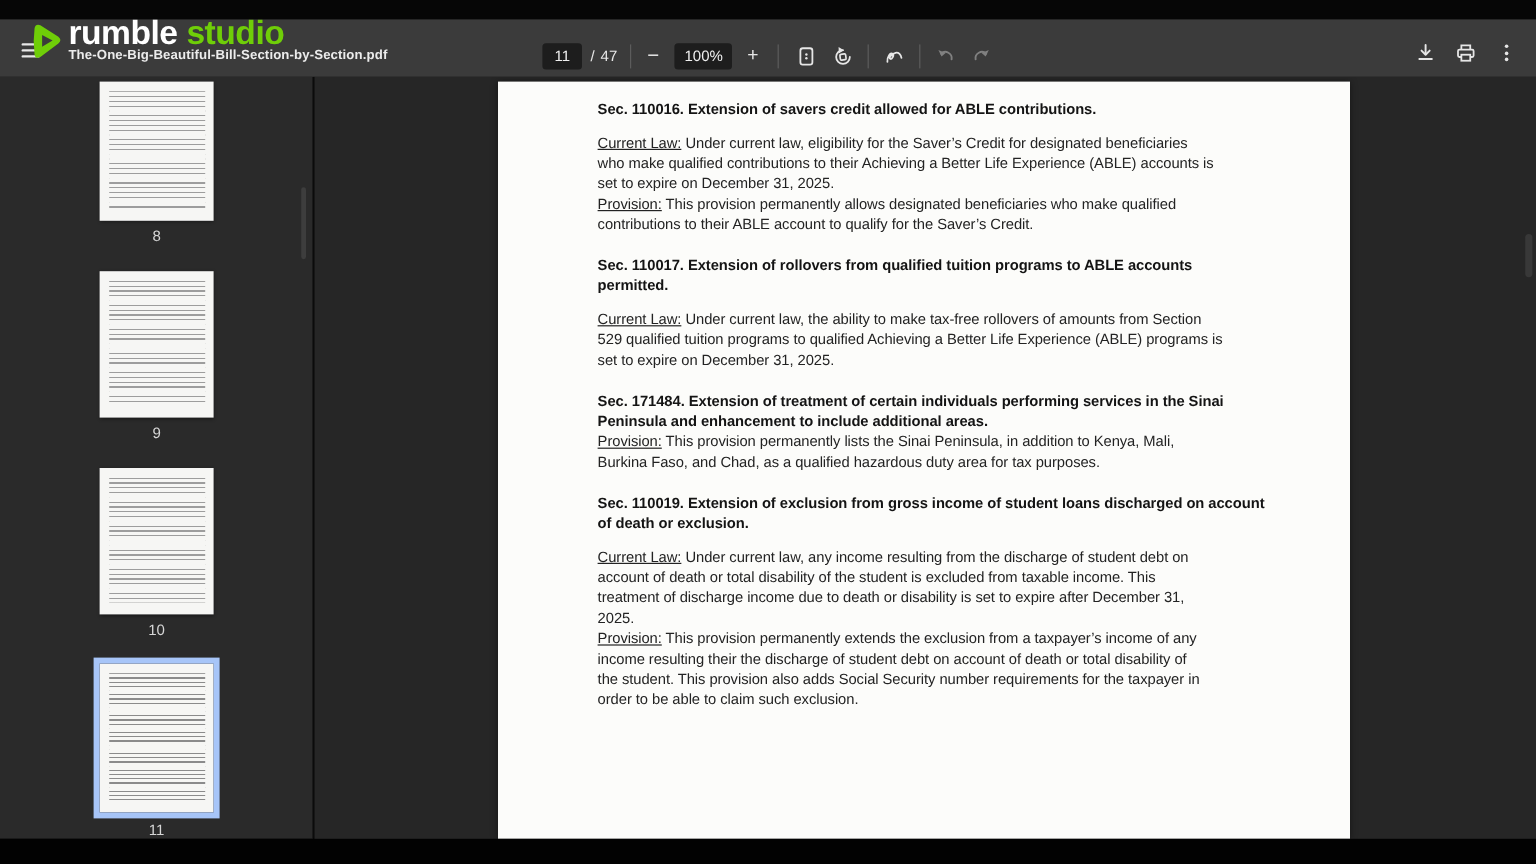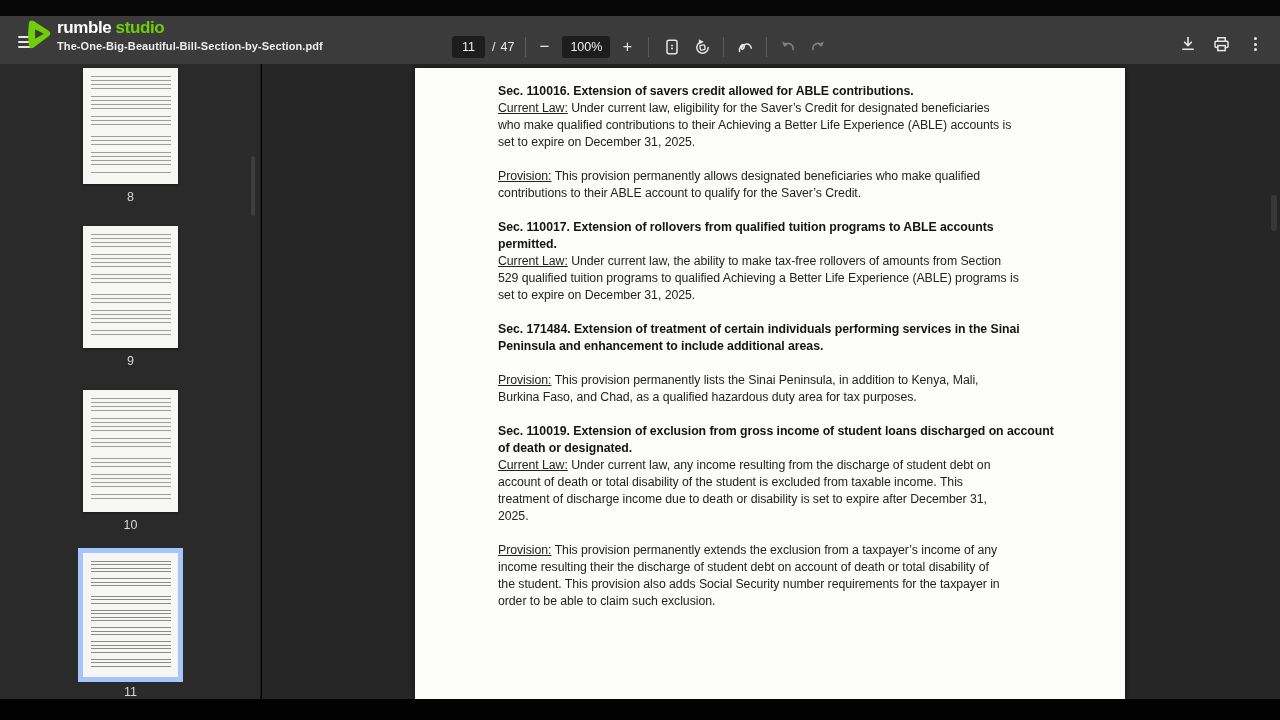--- a/index.html
+++ b/index.html
@@ -12,21 +12,21 @@
   .bar-bottom { position:absolute; left:0; top:699px; width:1280px; height:21px; background:#020202; z-index:30; }
 
   
   .toolbar { position:absolute; left:0; top:16px; width:1280px; height:48px; background:#3b3b3b; z-index:20; }
   .hamburger { position:absolute; left:18px; top:20px; width:15px; height:13px; cursor:pointer; }
   .hamburger span { display:block; height:2px; background:#e8e8e8; border-radius:1px; margin-bottom:3px; }
 
   .brand { position:absolute; left:22px; top:-2px; display:flex; align-items:flex-start; z-index:5; }
   .brand-play { width:31px; height:35px; margin-top:3px; }
   .brand-text { margin-left:4px; }
-  .brand-line1 { font-size:17px; font-weight:bold; letter-spacing:-0.4px; line-height:22px; margin-top:3px; }
+  .brand-line1 { font-size:28px; font-weight:bold; letter-spacing:-0.4px; line-height:22px; margin-top:3px; }
   .brand-primary { color:#ffffff; }
   .brand-secondary { color:#6fce08; }
   .file-name { font-size:11px; font-weight:bold; color:#ececec; line-height:15px; letter-spacing:0.1px; }
 
   .center-controls { position:absolute; left:452px; top:19px; height:24px; display:flex; align-items:center; color:#e8e8e8; }
   .num-box { background:#1d1d1d; border-radius:3px; height:22px; display:flex; align-items:center; justify-content:center; font-size:12.5px; color:#f0f0f0; }
   .page-box { width:33px; }
   .zoom-box { width:48px; }
   .slash-total { font-size:12.5px; margin-left:7px; display:flex; gap:5px; color:#e8e8e8; }
   .tb-sep { width:1px; height:20px; background:#5c5c5c; margin-left:11px; }
@@ -63,22 +63,22 @@
 
   .side-scrollbar { position:absolute; left:251px; top:92px; width:4px; height:60px; background:#3d3d3d; border-radius:2px; }
   .main-scrollbar { position:absolute; right:3px; top:131px; width:6px; height:36px; background:#383838; border-radius:3px; }
 
   
   .doc-page { position:absolute; left:153px; top:4px; width:710px; height:631px; background:#fcfcfa; box-shadow:0 0 6px rgba(0,0,0,.45); overflow:hidden; }
   .doc-content { padding:15px 60px 0 83px; }
   .doc-line { font-size:12.3px; line-height:17px; color:#232323; white-space:nowrap; letter-spacing:-0.05px; }
   .doc-heading { font-weight:bold; color:#141414; }
   .doc-label { text-decoration:underline; }
-  .doc-para { margin-top:17px; }
-  .doc-para.first { margin-top:0; }
+  .doc-para { }
+  .doc-para.first { margin-top:11px; }
   .doc-section { margin-top:17px; }
   .doc-section:first-child { margin-top:0; }
 
   svg { display:block; }
 </style>
 </head>
 <body>
 
 <div id="app">
 
@@ -226,21 +226,21 @@
             <div class="doc-section">
               <div class="doc-line doc-heading">Sec. 171484. Extension of treatment of certain individuals performing services in the Sinai</div>
               <div class="doc-line doc-heading">Peninsula and enhancement to include additional areas.</div>
               <div class="doc-para">
                 <div class="doc-line"><span class="doc-label">Provision:</span> This provision permanently lists the Sinai Peninsula, in addition to Kenya, Mali,</div>
                 <div class="doc-line">Burkina Faso, and Chad, as a qualified hazardous duty area for tax purposes.</div>
               </div>
             </div>
             <div class="doc-section">
               <div class="doc-line doc-heading">Sec. 110019. Extension of exclusion from gross income of student loans discharged on account</div>
-              <div class="doc-line doc-heading">of death or designated.</div>
+              <div class="doc-line doc-heading">of death or exclusion.</div>
               <div class="doc-para first">
                 <div class="doc-line"><span class="doc-label">Current Law:</span> Under current law, any income resulting from the discharge of student debt on</div>
                 <div class="doc-line">account of death or total disability of the student is excluded from taxable income. This</div>
                 <div class="doc-line">treatment of discharge income due to death or disability is set to expire after December 31,</div>
                 <div class="doc-line">2025.</div>
               </div>
               <div class="doc-para">
                 <div class="doc-line"><span class="doc-label">Provision:</span> This provision permanently extends the exclusion from a taxpayer’s income of any</div>
                 <div class="doc-line">income resulting their the discharge of student debt on account of death or total disability of</div>
                 <div class="doc-line">the student. This provision also adds Social Security number requirements for the taxpayer in</div>

